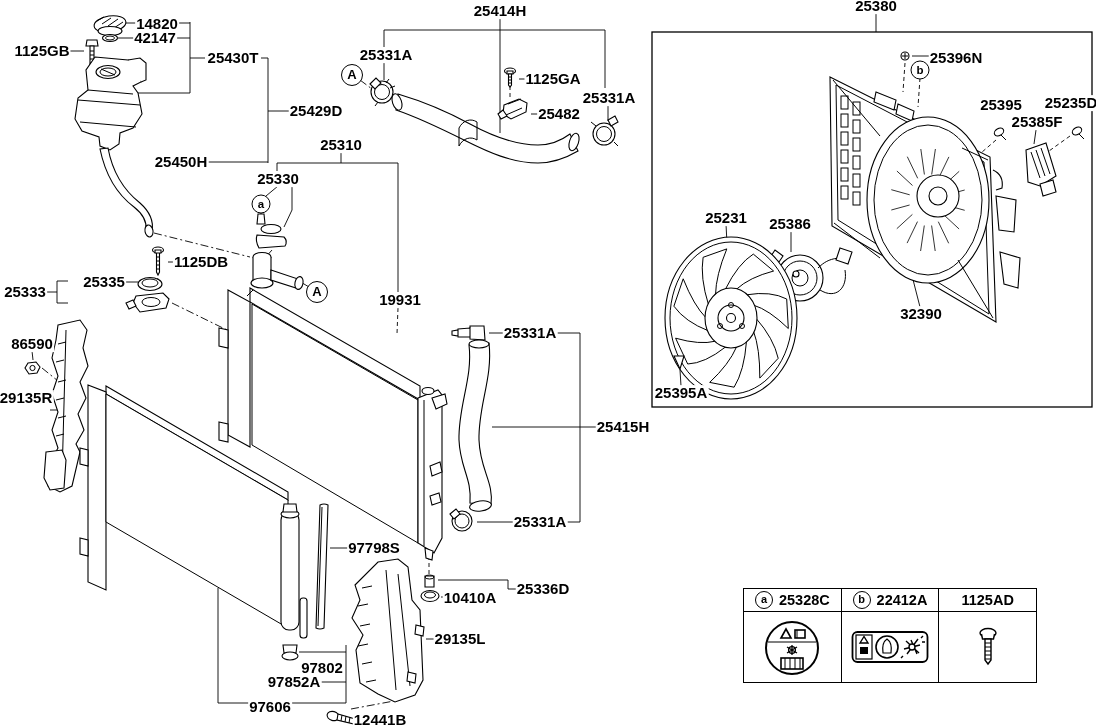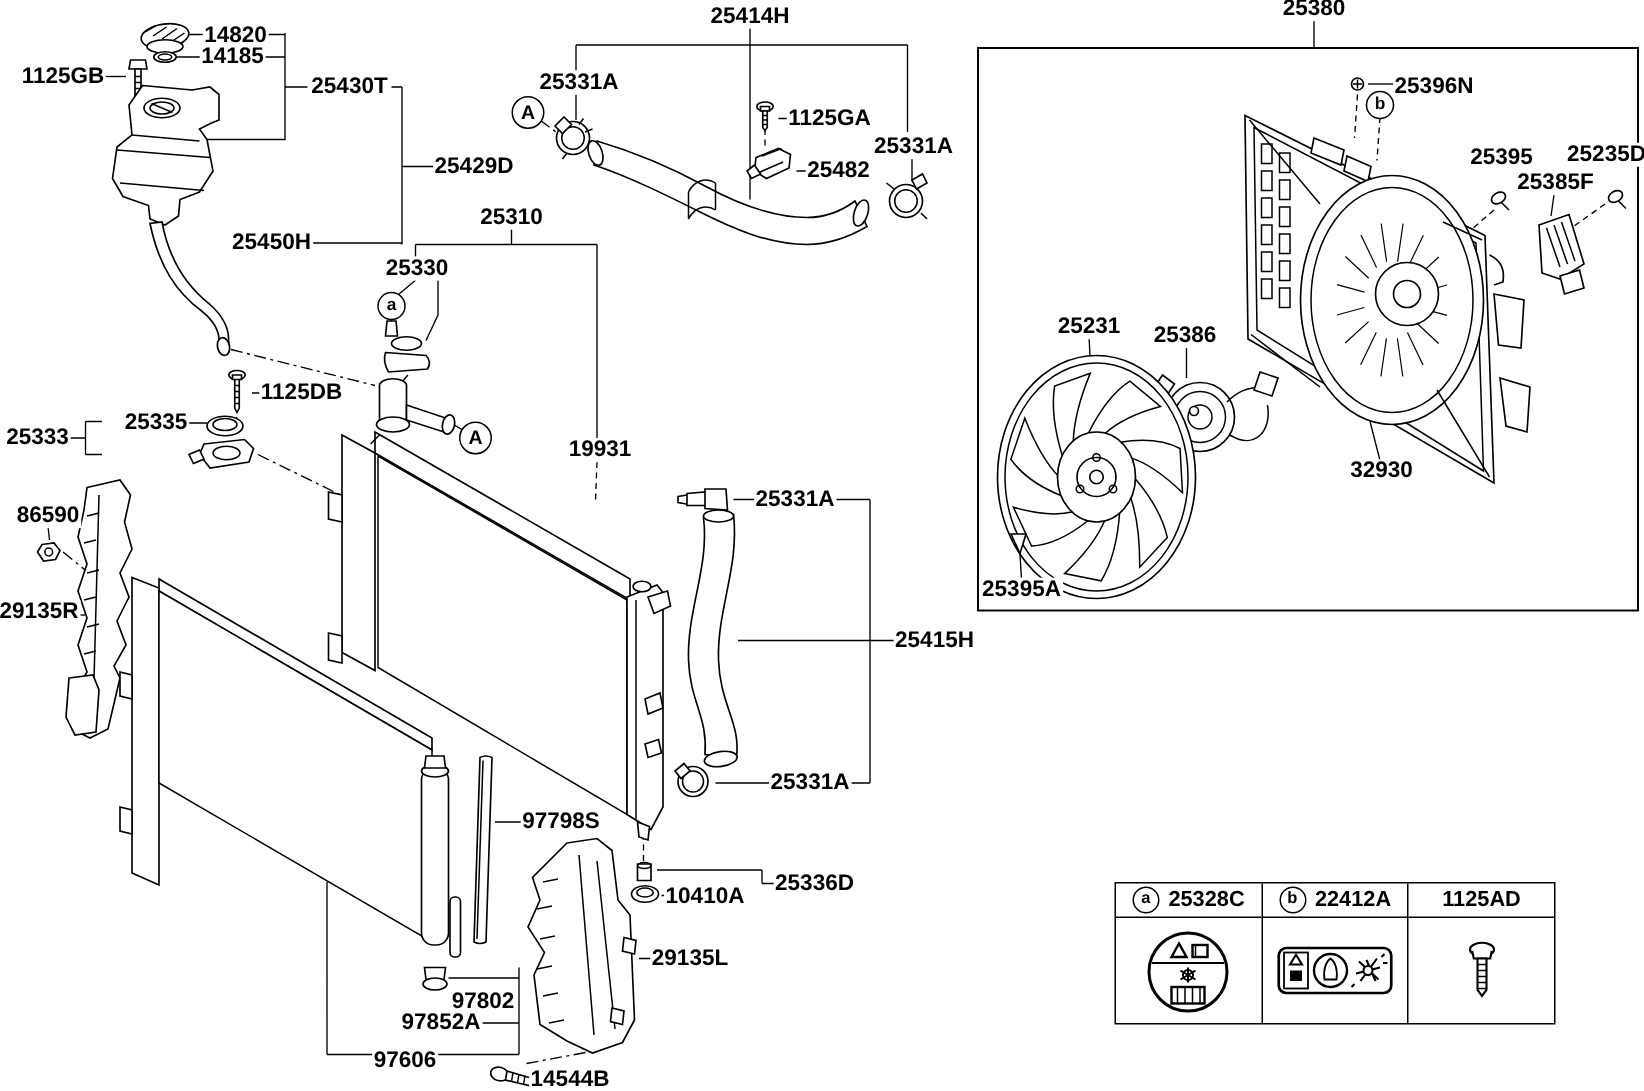--- a/index.html
+++ b/index.html
@@ -351,58 +351,58 @@
 
     <g>
       <path class="fw" d="M1026 150 L1046 143 L1056 176 L1040 186 L1028 182 Z"></path>
       <path class="ln" d="M1031 152 L1040 178 M1036 150 L1045 176 M1041 148 L1050 174"></path>
       <path class="fw" d="M1040 184 L1053 180 L1056 192 L1043 196 Z"></path>
     </g>
   </g>
 </svg>
 
 <div class="lbl" style="left:157px;top:24px">14820</div>
-<div class="lbl" style="left:155px;top:38px">14185</div>
+<div class="lbl" style="left:155px;top:38px">42147</div>
 <div class="lbl" style="left:42px;top:51px">1125GB</div>
 <div class="lbl" style="left:233px;top:58px">25430T</div>
 <div class="lbl" style="left:316px;top:111px">25429D</div>
 <div class="lbl" style="left:181px;top:162px">25450H</div>
 <div class="lbl" style="left:500px;top:11px">25414H</div>
 <div class="lbl" style="left:386px;top:55px">25331A</div>
 <div class="lbl" style="left:553px;top:79px">1125GA</div>
 <div class="lbl" style="left:559px;top:114px">25482</div>
 <div class="lbl" style="left:609px;top:98px">25331A</div>
 <div class="lbl" style="left:876px;top:6px">25380</div>
 <div class="lbl" style="left:956px;top:58px">25396N</div>
 <div class="lbl" style="left:1001px;top:105px">25395</div>
 <div class="lbl" style="left:1071px;top:103px">25235D</div>
 <div class="lbl" style="left:1037px;top:122px">25385F</div>
 <div class="lbl" style="left:726px;top:218px">25231</div>
 <div class="lbl" style="left:790px;top:224px">25386</div>
-<div class="lbl" style="left:921px;top:314px">32930</div>
+<div class="lbl" style="left:921px;top:314px">32390</div>
 <div class="lbl" style="left:681px;top:393px">25395A</div>
 <div class="lbl" style="left:341px;top:145px">25310</div>
 <div class="lbl" style="left:278px;top:179px">25330</div>
 <div class="lbl" style="left:201px;top:262px">1125DB</div>
 <div class="lbl" style="left:104px;top:282px">25335</div>
 <div class="lbl" style="left:25px;top:292px">25333</div>
 <div class="lbl" style="left:400px;top:300px">19931</div>
 <div class="lbl" style="left:32px;top:344px">86590</div>
-<div class="lbl" style="left:26px;top:408px">29135R</div>
+<div class="lbl" style="left:26px;top:398px">29135R</div>
 <div class="lbl" style="left:530px;top:333px">25331A</div>
 <div class="lbl" style="left:623px;top:427px">25415H</div>
 <div class="lbl" style="left:540px;top:522px">25331A</div>
 <div class="lbl" style="left:374px;top:548px">97798S</div>
 <div class="lbl" style="left:470px;top:598px">10410A</div>
 <div class="lbl" style="left:543px;top:589px">25336D</div>
 <div class="lbl" style="left:460px;top:639px">29135L</div>
 <div class="lbl" style="left:322px;top:668px">97802</div>
 <div class="lbl" style="left:294px;top:682px">97852A</div>
 <div class="lbl" style="left:270px;top:707px">97606</div>
-<div class="lbl" style="left:380px;top:720px">14544B</div>
+<div class="lbl" style="left:380px;top:720px">12441B</div>
 
 <div class="callout big" style="left:352px;top:75px">A</div>
 <div class="callout big" style="left:317px;top:292px">A</div>
 <div class="callout" style="left:261px;top:204px">a</div>
 <div class="callout" style="left:920px;top:70px">b</div>
 
 <div class="legend">
   <div class="col">
     <div class="hd">
       <span class="cc">a</span>

